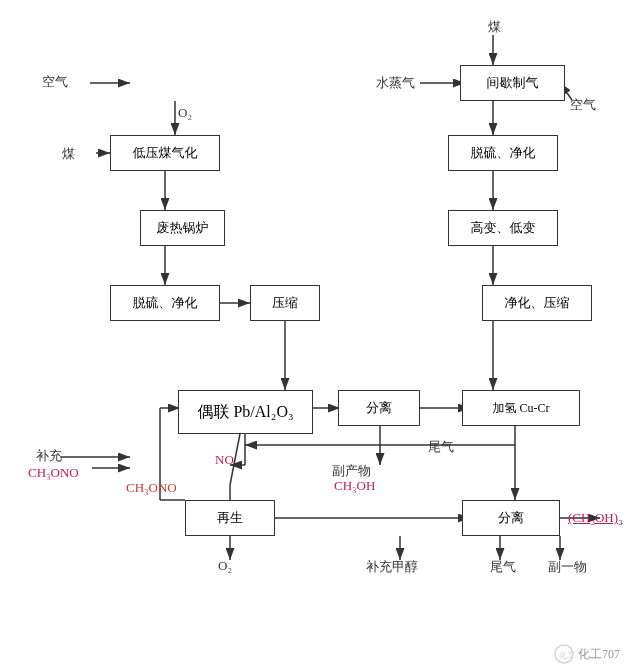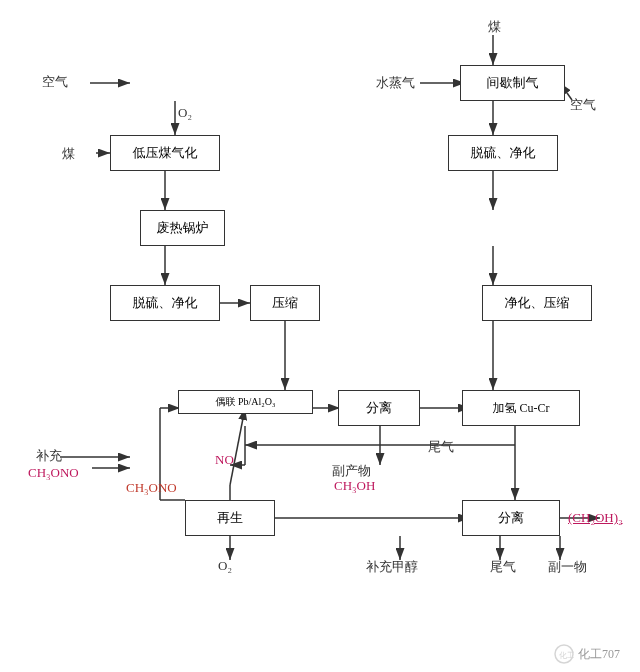--- a/index.html
+++ b/index.html
@@ -151,21 +151,21 @@
   </div>
 
   <div class="box" style="left:110px; top:285px; width:110px; height:36px;">
     <span>脱硫、净化</span>
   </div>
 
   <div class="box" style="left:250px; top:285px; width:70px; height:36px;">
     <span>压缩</span>
   </div>
 
-  <div class="box" style="left:178px; top:390px; width:135px; height:24px; font-size:10px;">
+  <div class="box" style="left:178px; top:390px; width:135px; height:44px; font-size:16px;">
     <span>偶联 Pb/Al₂O₃</span>
   </div>
 
   <div class="box" style="left:338px; top:390px; width:82px; height:36px;">
     <span>分离</span>
   </div>
 
   <div class="box" style="left:462px; top:390px; width:118px; height:36px; font-size:12px;">
     <span>加氢 Cu-Cr</span>
   </div>
@@ -179,20 +179,23 @@
   </div>
 
   <div class="box" style="left:460px; top:65px; width:105px; height:36px;">
     <span>间歇制气</span>
   </div>
 
   <div class="box" style="left:448px; top:135px; width:110px; height:36px;">
     <span>脱硫、净化</span>
   </div>
 
+  <div class="box" style="left:448px; top:210px; width:110px; height:36px;">
+    <span>高变、低变</span>
+  </div>
 
   <div class="box" style="left:448px; top:285px; width:110px; height:36px;margin-left:34px;">
     <span>净化、压缩</span>
   </div>
 
   <div class="label" style="left:42px; top:73px;">空气</div>
 
   <div class="label" style="left:62px; top:145px;">煤</div>
 
   <div class="label" style="left:178px; top:105px;">O₂</div>

